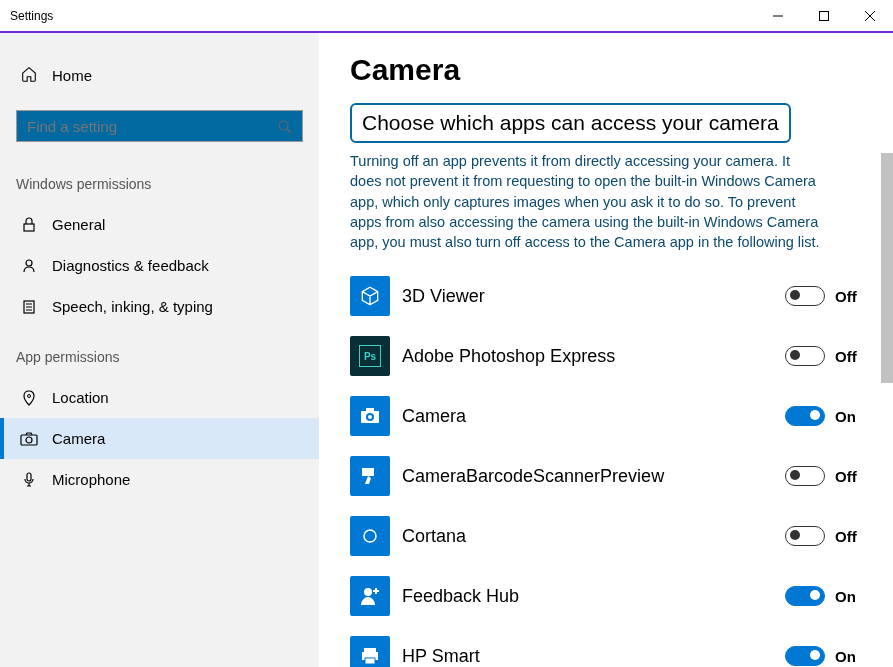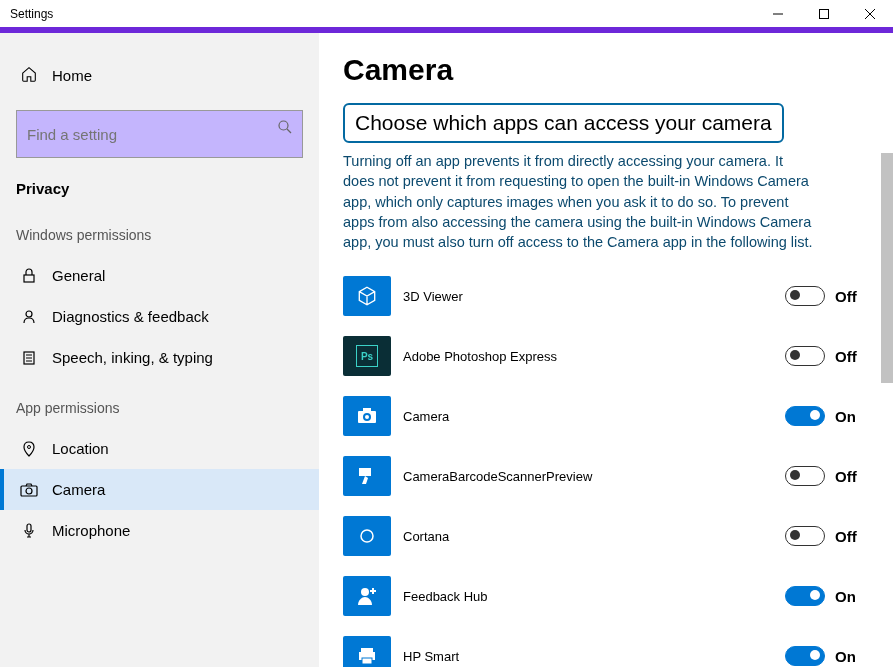--- a/index.html
+++ b/index.html
@@ -1,44 +1,44 @@
 <!DOCTYPE html>
 <html><head>
 <meta charset="utf-8">
 <style>
 * { margin: 0; padding: 0; box-sizing: border-box; font-family: "Segoe UI", Arial, sans-serif; }
 body { width: 893px; height: 667px; overflow: hidden; background: #fff; font-size: 14px; color: #000; }
 
-.title-bar { height: 33px; display: flex; align-items: center; padding-left: 10px; background: #fff; border-bottom: 6px solid #6d28d9; }
+.title-bar { height: 33px; display: flex; align-items: center; padding-left: 10px; background: #fff; border-bottom: 2px solid #6d28d9; }
 .title-bar .title { font-size: 12px; color: #000; }
 .title-bar .window-controls { margin-left: auto; display: flex; }
 .title-bar .window-btn { width: 46px; height: 33px; display: flex; align-items: center; justify-content: center; font-size: 10px; }
 .title-bar .window-btn svg { width: 10px; height: 10px; }
 
-.main-layout { display: flex; height: calc(100% - 33px); }
+.main-layout { display: flex; height: calc(100% - 33px); gap: 7px; }
 
 .sidebar { width: 319px; background: #f2f2f2; padding-top: 20px; overflow-y: auto; flex-shrink: 0; }
 .sidebar-home { display: flex; align-items: center; padding: 12px 20px; gap: 14px; font-size: 15px; }
 .sidebar-search { margin: 12px 16px; position: relative; }
-.sidebar-search input { width: 100%; height: 48px; border: 1px solid #999; padding: 0 34px 0 10px; font-size: 15px; background: #c4b5fd; }
+.sidebar-search input { width: 100%; height: 32px; border: 1px solid #999; padding: 0 34px 0 10px; font-size: 15px; background: #0369a1; }
 .sidebar-search .search-icon { position: absolute; right: 10px; top: 9px; }
 .sidebar-category { padding: 10px 16px 8px; font-size: 15px; font-weight: 600; }
 .sidebar-group-label { padding: 22px 16px 12px; font-size: 14px; color: #555; }
 .sidebar-item { display: flex; align-items: center; gap: 14px; padding: 12px 20px; font-size: 15px; cursor: pointer; }
 .sidebar-item.selected { background: #d9e8f8; border-left: 4px solid #0078d4; padding-left: 16px; }
 .sidebar-item .icon { width: 18px; display: flex; align-items: center; justify-content: center; }
 
 .content { flex: 1; padding: 20px 24px 0 24px; overflow-y: auto; position: relative; }
 .content h1 { font-size: 30px; font-weight: 600; margin-bottom: 16px; }
 .section-heading { font-size: 21px; font-weight: 400; padding: 6px 10px; border: 2px solid #0369a1; border-radius: 6px; display: inline-block; margin-bottom: 8px; }
 .desc { font-size: 14.5px; color: #0c4a6e; line-height: 1.4; max-width: 470px; margin-bottom: 14px; }
 .app-row { display: flex; align-items: center; height: 60px; }
-.app-icon { width: 48px; height: 40px; background: #0078d4; display:flex;align-items:center;justify-content:center;color:#fff; flex-shrink:0; border-radius:2px; margin-right: 12px; }
+.app-icon { width: 40px; height: 40px; background: #0078d4; display:flex;align-items:center;justify-content:center;color:#fff; flex-shrink:0; border-radius:2px; margin-right: 12px; }
 .app-icon.dark { background: #0a2e36; }
-.app-name { flex: 1; font-size: 13px; }
+.app-name { flex: 1; font-size: 18px; }
 .toggle-group { display: flex; align-items: center; gap: 10px; width: 84px; justify-content: flex-start; font-weight: bold; }
 .toggle { width: 40px; height: 20px; border: 1.5px solid #333; border-radius: 10px; position: relative; cursor: pointer; background:#fff; }
 .toggle .knob { position: absolute; width: 10px; height: 10px; border-radius: 50%; background: #333; top: 3px; left: 4px; transition: none; }
 .toggle.on { background: #0078d4; border-color: #0078d4; }
 .toggle.on .knob { background: #fff; left: auto; right: 4px; }
 .toggle-label { font-size: 15px; }
 
 .v-scrollbar { position: absolute; right: 0; top: 120px; width: 12px; height: 230px; background: #c2c2c2; }
 
 </style>
@@ -76,21 +76,20 @@
           </svg></span>
       <span>Home</span>
     </div>
     <div class="sidebar-search">
       <input type="text" placeholder="Find a setting" style="">
       <span class="search-icon"><svg width="16" height="16" viewBox="0 0 16 16">
             <circle cx="6.5" cy="6.5" r="4.5" fill="none" stroke="#666" stroke-width="1.2"></circle>
             <line x1="10" y1="10" x2="14" y2="14" stroke="#666" stroke-width="1.2"></line>
           </svg></span>
     </div>
-    <div class="sidebar-category">Privacy</div>
 
     <div class="sidebar-group-label">Windows permissions</div>
 
     <div class="sidebar-item">
       <span class="icon">
           <svg width="16" height="16" viewBox="0 0 16 16">
             <rect x="3" y="7" width="10" height="7" fill="none" stroke="#000" stroke-width="1.2"></rect>
             <path d="M5 7V4a3 3 0 0 1 6 0v3" fill="none" stroke="#000" stroke-width="1.2"></path>
           </svg>
         </span>

